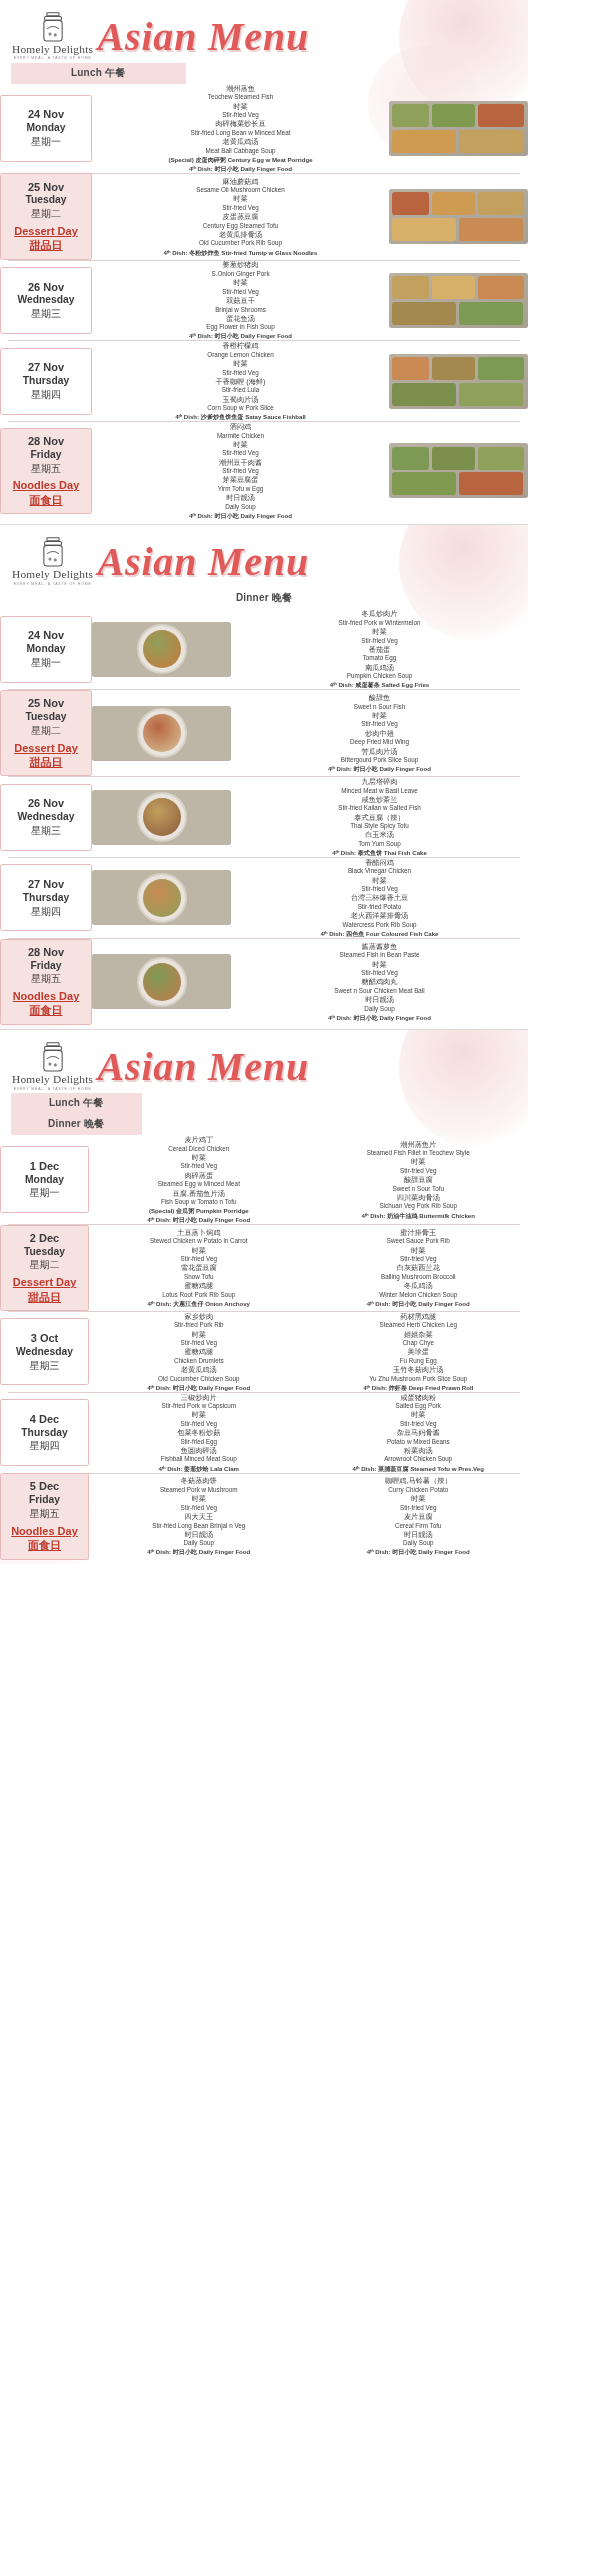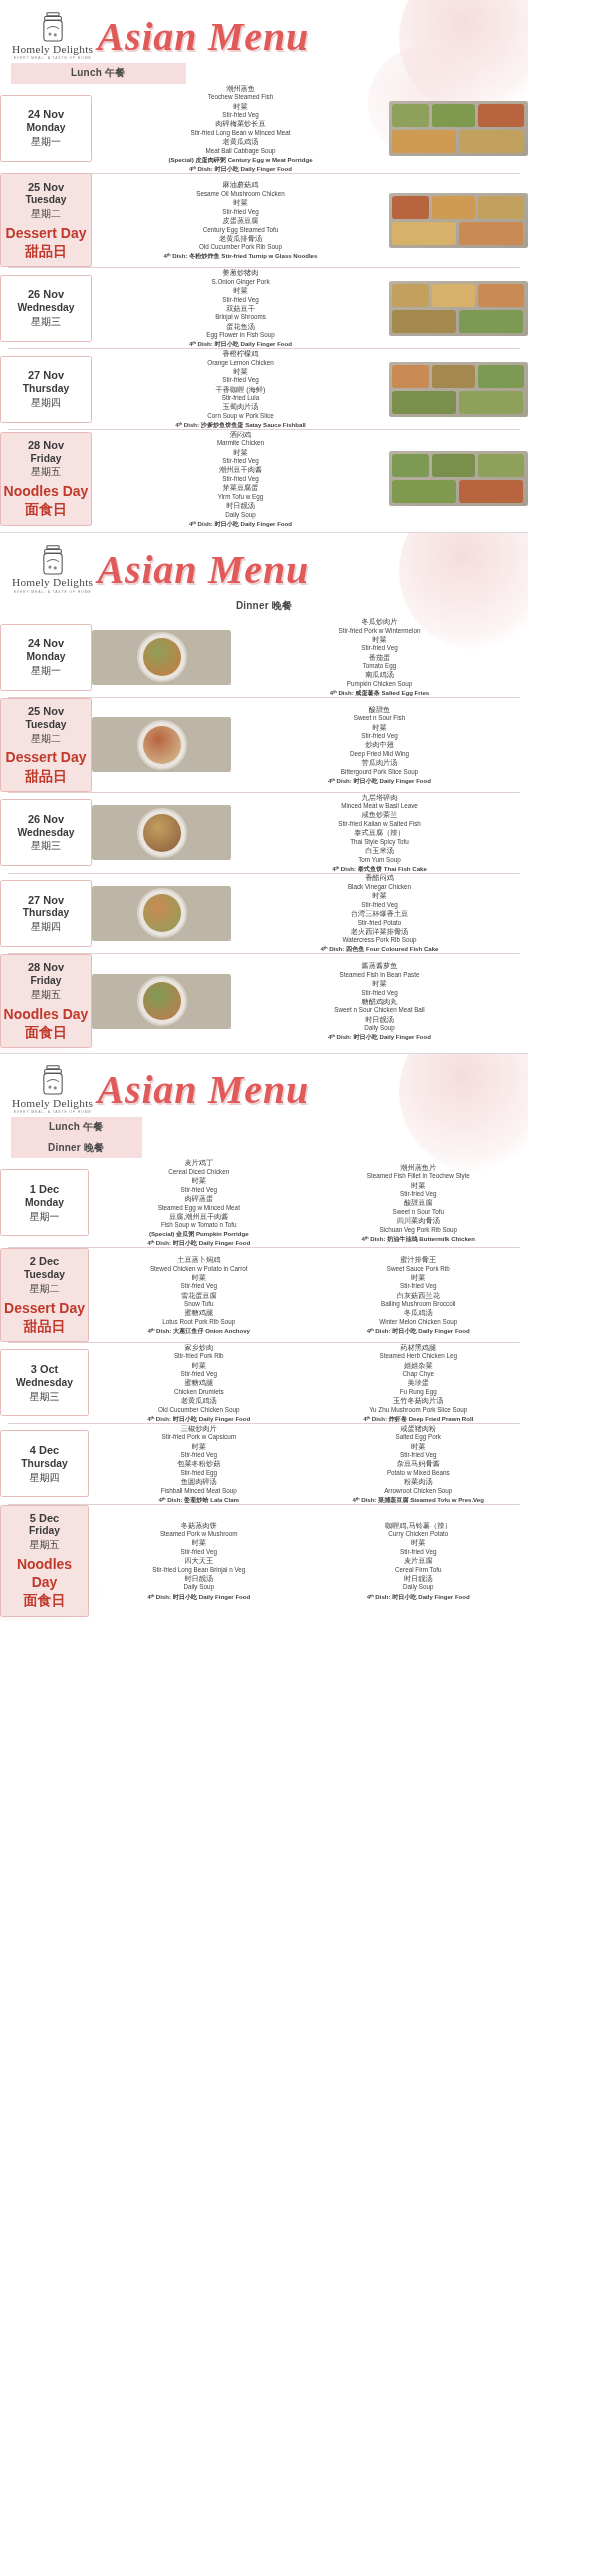--- a/index.html
+++ b/index.html
@@ -126,25 +126,26 @@
   .daybox.pink { background: #f7e2e2; }
   .day-date {
     font-size: 11px;
     font-weight: bold;
     color: #3a3a3a;
     line-height: 1.25;
   }
   .day-name { font-size: 10.3px; font-weight: bold; line-height:1.25; }
   .day-cn { font-size: 10px; line-height: 1.3; }
   .day-special {
-    font-size: 14px;
+    font-size: 11px;
     font-weight: bold;
     color: #c0392b;
     margin-top: 3.8px;
     line-height: 1.3;
+    text-decoration: underline;
   }
 
   .dishcell {
     text-align: center;
     font-size: 6.6px;
     line-height: 1.32;
     padding: 3.8px 3.1px;
     color: #3f3f3f;
   }
   .dishcell .cn { font-size: 7.2px; }
@@ -770,21 +771,21 @@
             </div>
             <div>
               <div class="cn">时菜</div>
               <div class="en">Stir-fried Veg</div>
             </div>
             <div>
               <div class="cn">肉碎蒸蛋</div>
               <div class="en">Steamed Egg w Minced Meat</div>
             </div>
             <div>
-              <div class="cn">豆腐,潮州豆干肉酱</div>
+              <div class="cn">豆腐,番茄鱼片汤</div>
               <div class="en">Fish Soup w Tomato n Tofu</div>
             </div>
             <div>
               <div class="cn fourth">(Special) 金瓜粥 Pumpkin Porridge</div>
             </div>
             <div>
               <div class="cn fourth">4ᵗʰ Dish: 时日小吃 Daily Finger Food</div>
             </div>
           </td>
           <td class="dishcell">

